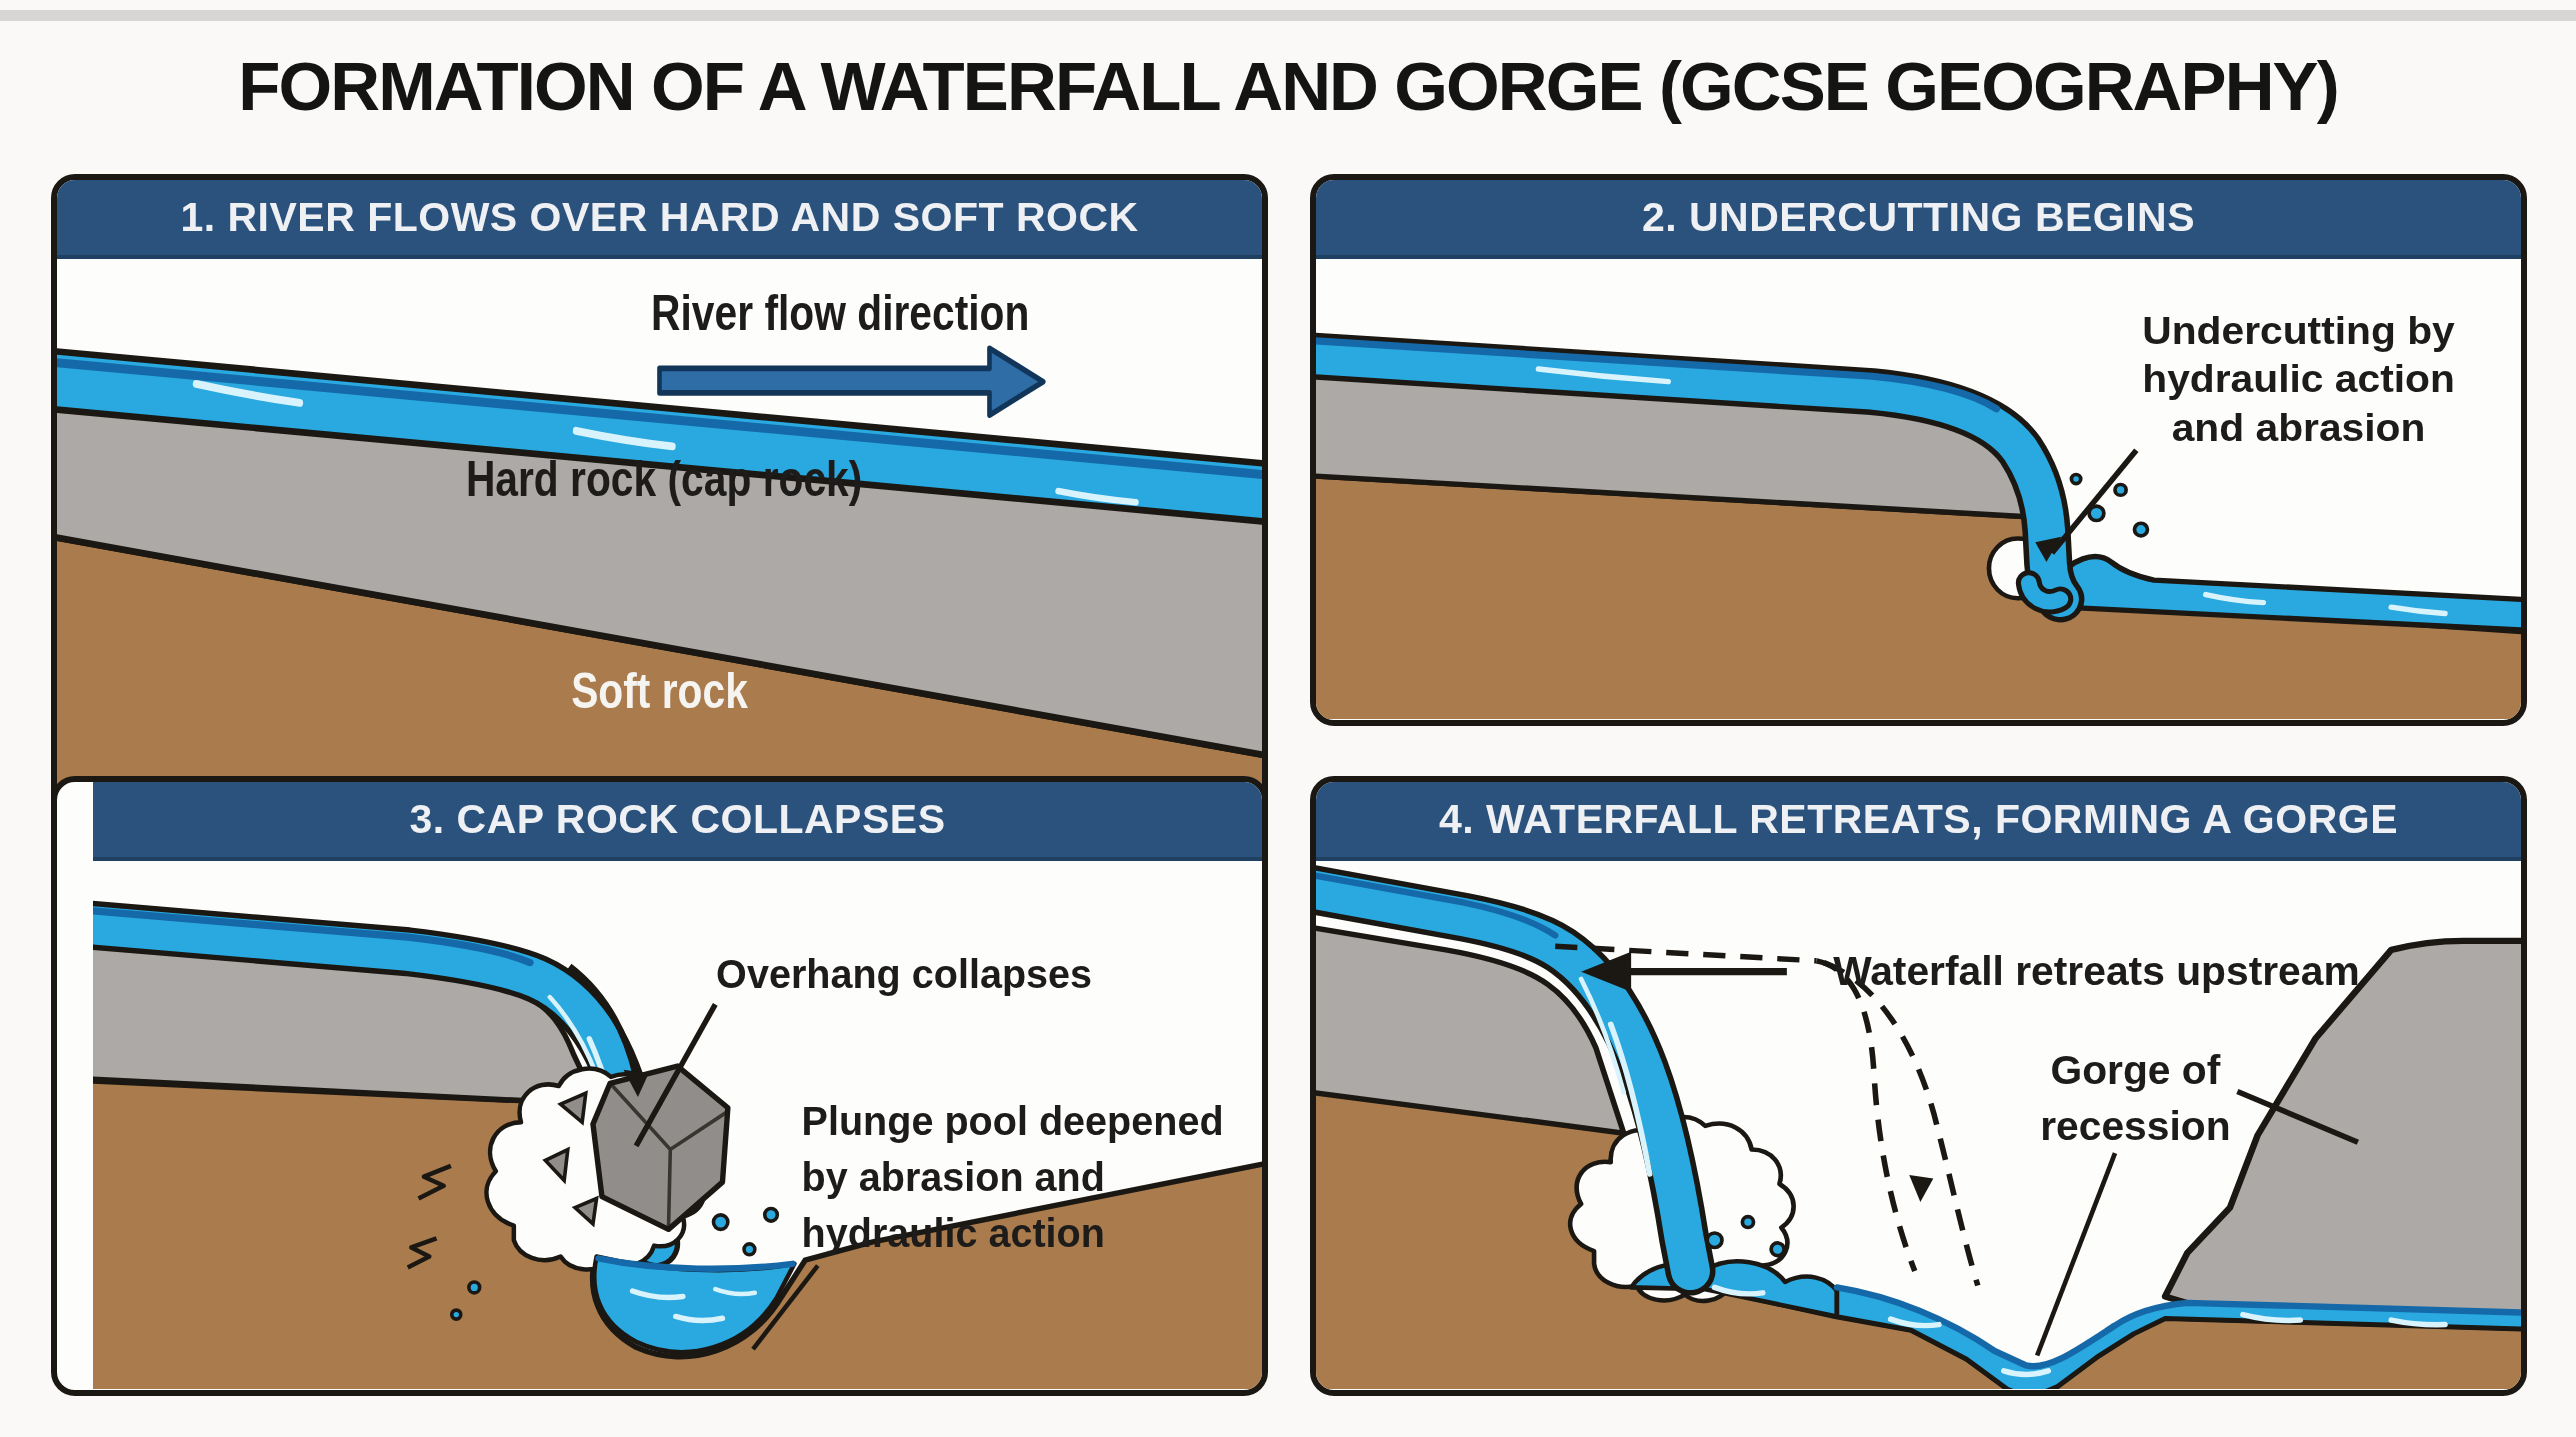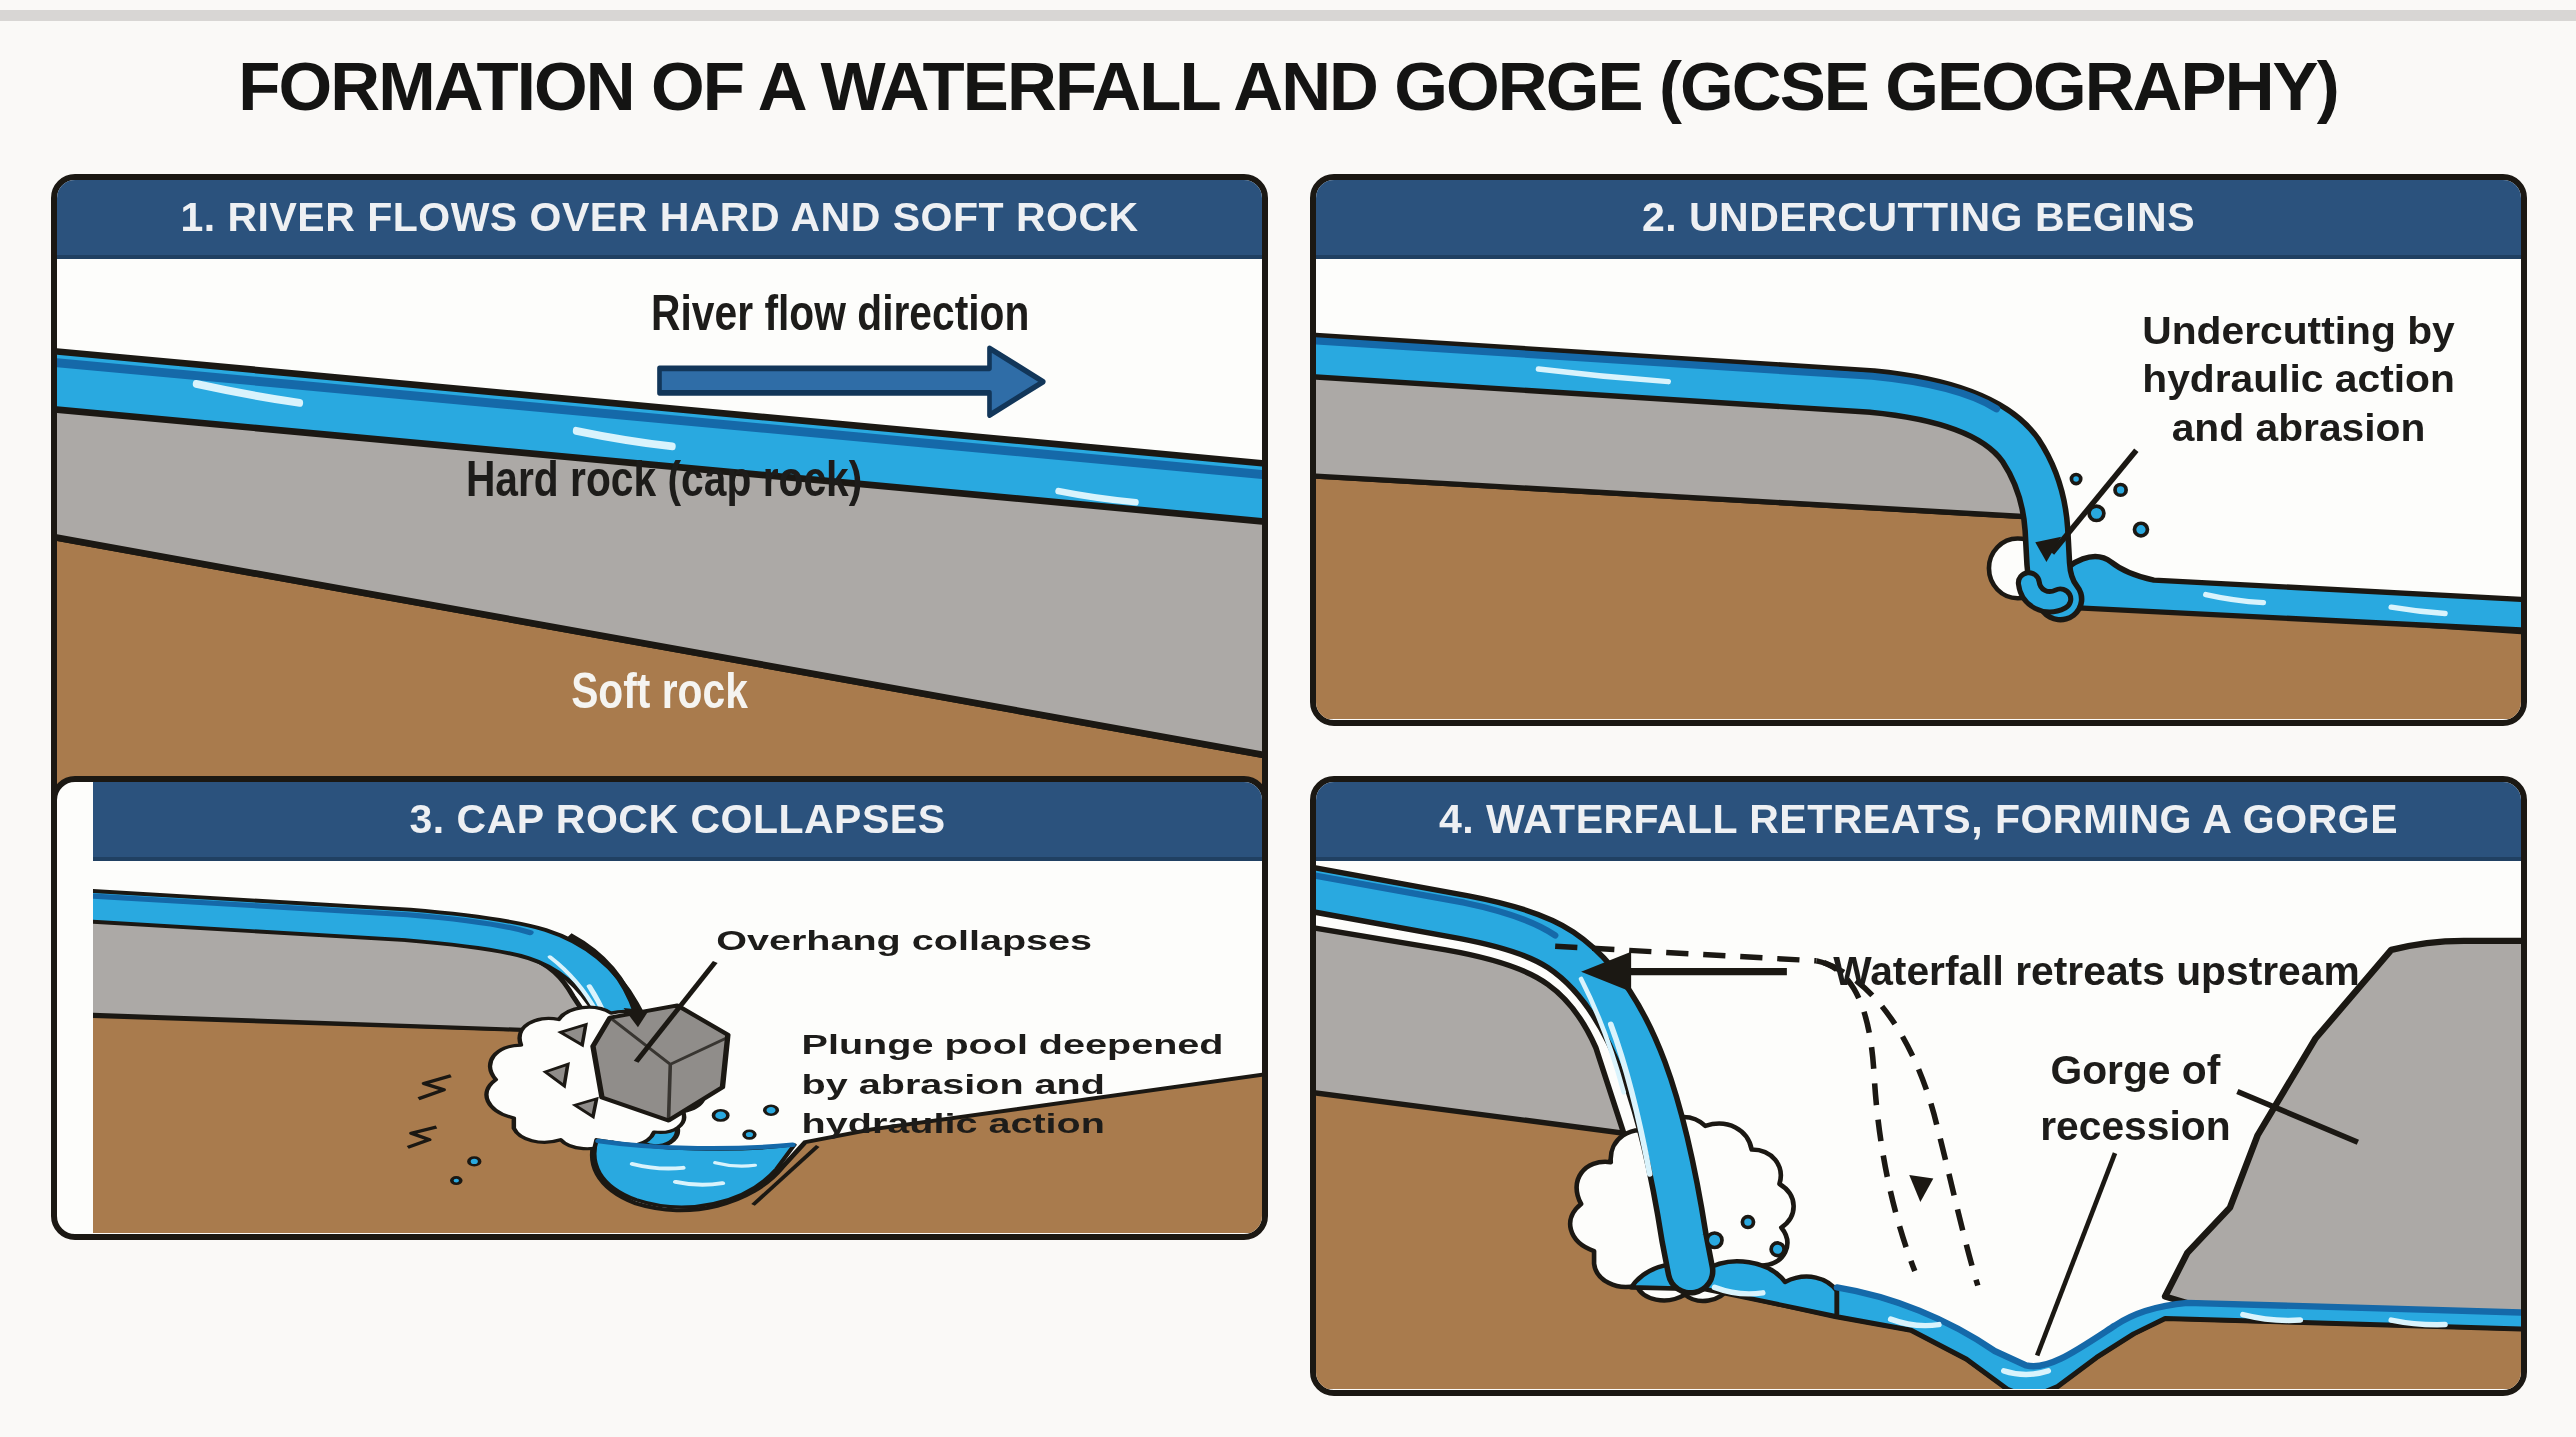--- a/index.html
+++ b/index.html
@@ -75,21 +75,21 @@
       <circle class="fill-water ink" stroke-width="4" cx="890" cy="300" r="7"></circle>
       <circle class="fill-water ink" stroke-width="4" cx="820" cy="244" r="5"></circle>
       <path class="no-fill ink" stroke-width="6" d="M885,212 L794,326"></path>
       <polygon fill="var(--outline)" points="788,336 804,308 776,314"></polygon>
       <text class="lbl" x="1060" y="94" text-anchor="middle">Undercutting by</text>
       <text class="lbl" x="1060" y="148" text-anchor="middle">hydraulic action</text>
       <text class="lbl" x="1060" y="202" text-anchor="middle">and abrasion</text>
     </svg>
   </div>
 
-  <div class="panel" style="left:51px;top:766px;height:464px;padding-left:36px;">
+  <div class="panel" style="left:51px;top:766px;height:620px;padding-left:36px;">
     <div class="panel-header">
       <span>3. CAP ROCK COLLAPSES</span>
     </div>
     <svg viewBox="0 0 1300 582" preserveAspectRatio="none">
       <path class="fill-brown ink" stroke-width="6" d="M-12,242 L560,268 L568,322 L560,430 C548,472 560,512 604,536 C662,562 732,538 766,480 L792,440 L866,420 L1312,332 L1312,594 L-12,594 Z"></path>
       <path class="fill-gray ink" stroke-width="6" d="M-12,90 L360,120 Q452,132 484,150 C508,163 522,182 534,212 L550,246 L558,268 L-12,240 Z"></path>
       <path class="no-fill ink" stroke-width="5" stroke-linejoin="round" d="M398,336 l-30,12 l22,10 l-28,14"></path>
       <path class="no-fill ink" stroke-width="5" stroke-linejoin="round" d="M382,416 l-28,10 l20,10 l-24,12"></path>
       <path class="no-fill ink" stroke-width="54" stroke-linecap="round" d="M-12,70 L350,100 Q452,112 494,130 C532,147 562,182 582,232 C602,282 612,332 620,382 L626,422"></path>
       <path class="no-fill" stroke="var(--water)" stroke-width="42" stroke-linecap="round" d="M-12,70 L350,100 Q452,112 494,130 C532,147 562,182 582,232 C602,282 612,332 620,382 L626,422"></path>

